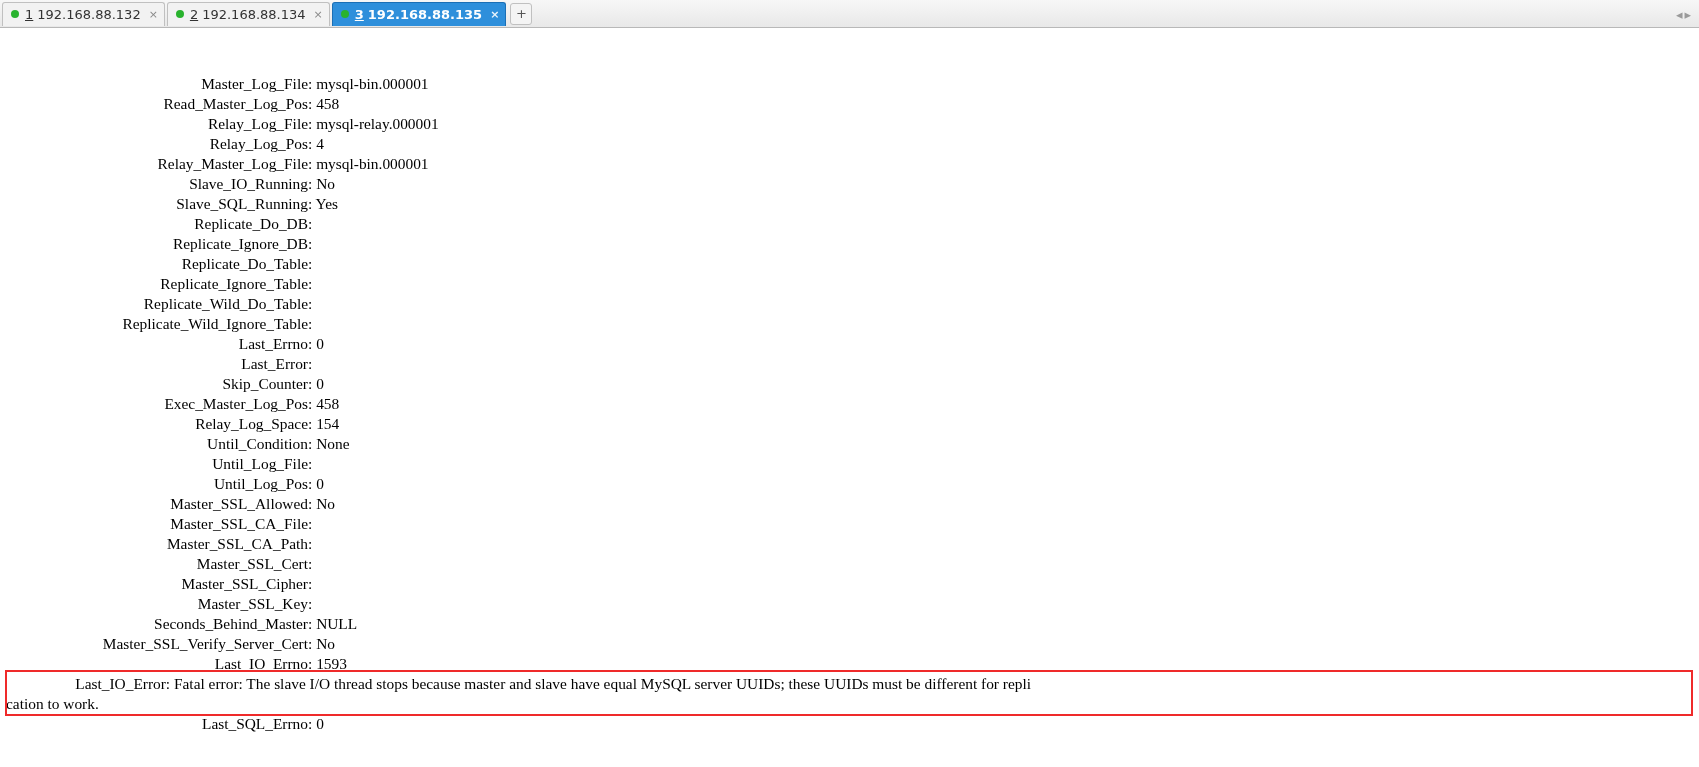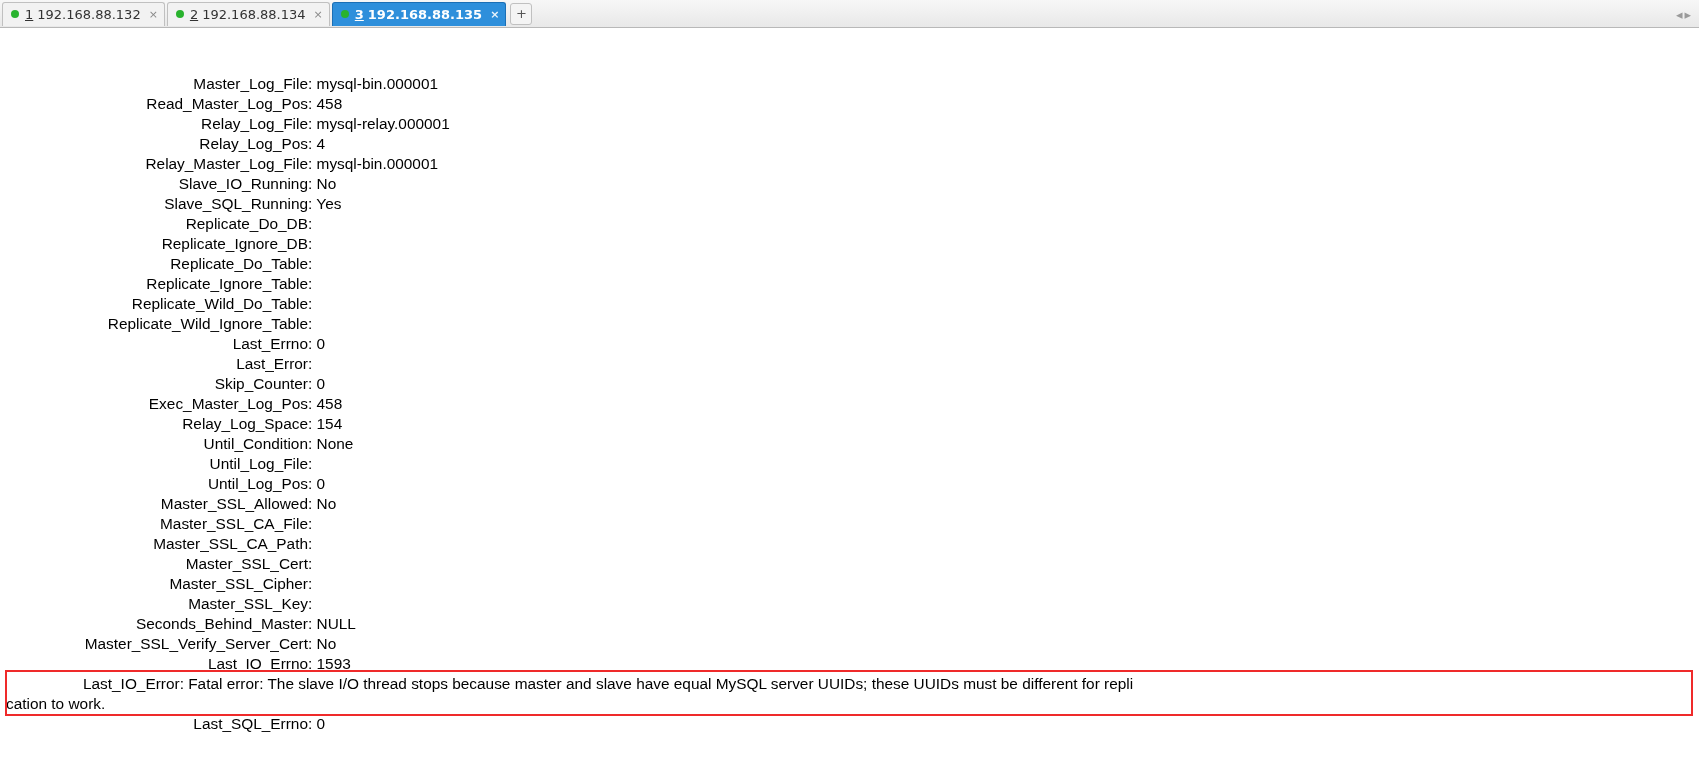--- a/index.html
+++ b/index.html
@@ -6,21 +6,21 @@
   html, body { width: 1699px; height: 767px; font-family: "DejaVu Sans", "Segoe UI", Arial, sans-serif; font-size: 13px; background: #fff; overflow: hidden; }
   .tab-bar { display: flex; align-items: center; height: 28px; background: linear-gradient(#f7f7f7,#e8e8e8); border-bottom: 1px solid #b8b8b8; padding-left: 2px; position: relative; }
   .tab { display: flex; align-items: center; height: 24px; padding: 0 6px 0 8px; margin-right: 2px; border: 1px solid #c0c0c0; border-bottom: none; border-radius: 3px 3px 0 0; background: #f2f2f2; color: #333; cursor: pointer; }
   .tab.active { background: #2e8fdb; color: #fff; border-color: #1b6fb5; font-weight: bold; }
   .tab .dot { width: 8px; height: 8px; border-radius: 50%; background: #29b32e; margin-right: 6px; flex: none; }
   .tab .num { text-decoration: underline; margin-right: 4px; }
   .tab .close { margin-left: 8px; font-size: 11px; opacity: .55; }
   .tab.active .close { opacity: .9; }
   .new-tab { display: flex; align-items: center; justify-content: center; width: 22px; height: 22px; margin-left: 2px; border: 1px solid #c0c0c0; border-radius: 3px; background: #f4f4f4; color: #555; cursor: pointer; }
   .nav-arrows { position: absolute; right: 8px; top: 0; height: 28px; display: flex; align-items: center; color: #9a9a9a; font-size: 13px; gap: 2px; }
-  .content { position: relative; padding: 6px 0 0 6px; font-family: Liberation Sans, sans-serif; font-size: 15.4px; line-height: 20px; color: #000; white-space: pre; }
+  .content { position: relative; padding: 6px 0 0 6px; font-family: Liberation Serif, serif; font-size: 15.4px; line-height: 20px; color: #000; white-space: pre; }
   .row { display: block; }
   .lbl { display: inline-block; width: 302px; text-align: right; }
   .sep { }
   .val { }
   .highlight-box { position: absolute; border: 2px solid #ef2a2a; pointer-events: none; }
 </style>
 </head>
 <body>
 
 <div class="tab-bar">

